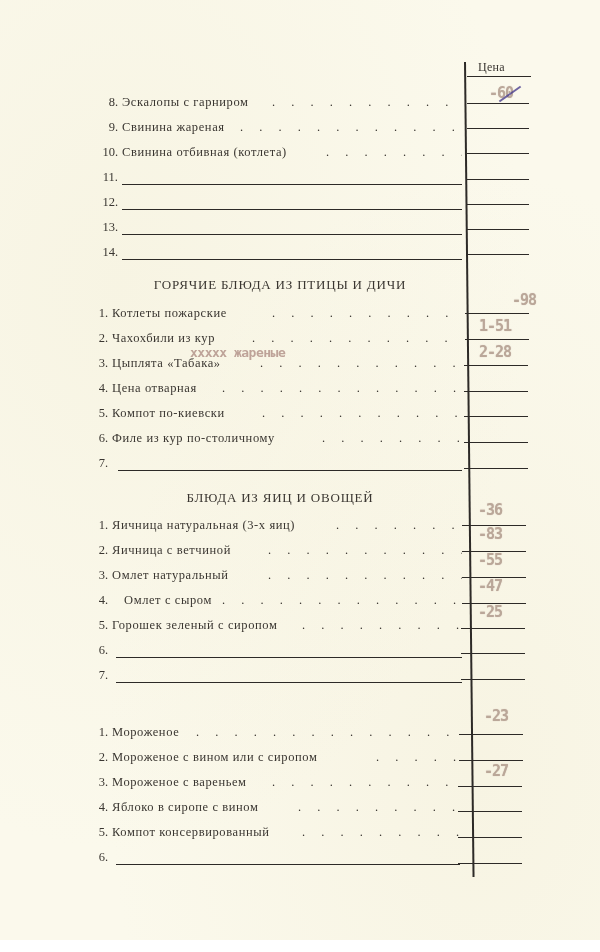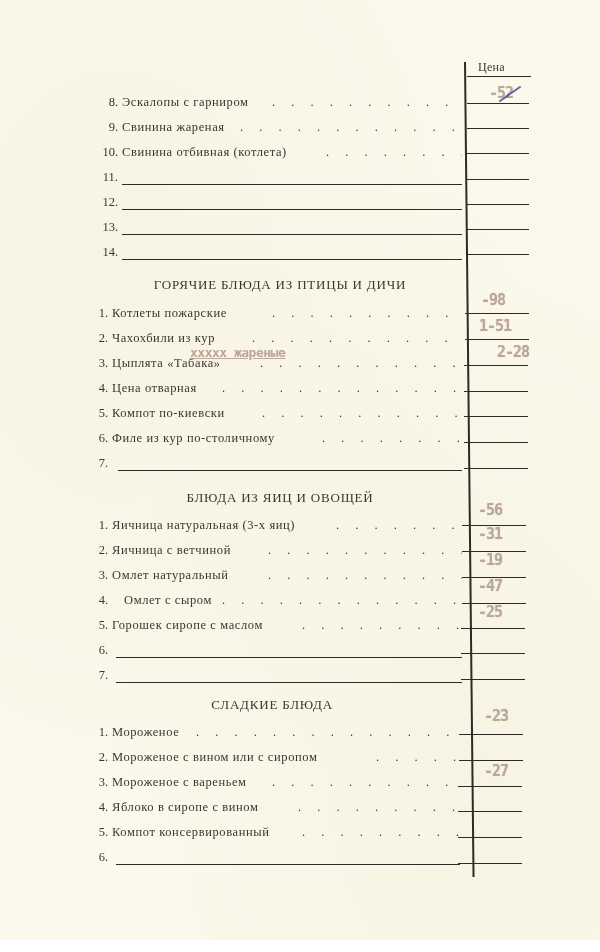--- a/index.html
+++ b/index.html
@@ -62,21 +62,20 @@
     text-shadow: 0 0 1px rgba(150,120,110,0.5);
   }
   .section-title {
     position: absolute; font-size: 13px; letter-spacing: 0.8px;
     text-align: center; width: 300px;
   }
   .note-stamp {
     position: absolute; font-family: "DejaVu Sans Mono", monospace;
     font-weight: bold; font-size: 13px; color: #b08f86; opacity: 0.8;
     letter-spacing: -0.5px;
-    text-decoration: underline;
   }
   .strike-pen {
     position: absolute; width: 26px; height: 2px; background: #4a3d8f;
     transform: rotate(-35deg); opacity: 0.8;
   }
 </style>
 </head>
 <body>
 
 <div class="page">
@@ -118,21 +117,21 @@
   </div>
 
   <div class="price-line" style="left:467px;top:103px;width:62px"></div>
   <div class="price-line" style="left:467px;top:128px;width:62px"></div>
   <div class="price-line" style="left:467px;top:153px;width:62px"></div>
   <div class="price-line" style="left:467px;top:179px;width:62px"></div>
   <div class="price-line" style="left:467px;top:204px;width:62px"></div>
   <div class="price-line" style="left:467px;top:229px;width:62px"></div>
   <div class="price-line" style="left:467px;top:254px;width:62px"></div>
 
-  <span class="price-stamp" style="left:489px;top:84px">-52</span>
+  <span class="price-stamp" style="left:489px;top:84px">-60</span>
   <div class="strike-pen" style="left:497px;top:93px"></div>
 
   <div class="section-title" style="left:130px;top:277px">ГОРЯЧИЕ БЛЮДА ИЗ ПТИЦЫ И ДИЧИ</div>
 
   <div class="row" style="top:302px">
     <span class="num" style="left:80px">1.</span>
     <span class="label" style="left:112px">Котлеты пожарские</span>
     <span class="dots" style="left:272px;width:190px">. . . . . . . . . . . . . . . . . . . . . . . . . . . . . . . . . . . .</span>
   </div>
   <div class="row" style="top:327px">
@@ -167,23 +166,23 @@
   </div>
 
   <div class="price-line" style="left:465px;top:313px;width:64px"></div>
   <div class="price-line" style="left:465px;top:339px;width:64px"></div>
   <div class="price-line" style="left:464px;top:365px;width:64px"></div>
   <div class="price-line" style="left:464px;top:391px;width:64px"></div>
   <div class="price-line" style="left:464px;top:416px;width:64px"></div>
   <div class="price-line" style="left:464px;top:442px;width:64px"></div>
   <div class="price-line" style="left:464px;top:468px;width:64px"></div>
 
-  <span class="price-stamp" style="left:481px;top:291px">-98</span>
+  <span class="price-stamp" style="left:512px;top:291px">-98</span>
   <span class="price-stamp" style="left:479px;top:317px">1-51</span>
-  <span class="price-stamp" style="left:497px;top:343px">2-28</span>
+  <span class="price-stamp" style="left:479px;top:343px">2-28</span>
 
   <div class="section-title" style="left:130px;top:490px">БЛЮДА ИЗ ЯИЦ И ОВОЩЕЙ</div>
 
   <div class="row" style="top:514px">
     <span class="num" style="left:80px">1.</span>
     <span class="label" style="left:112px">Яичница натуральная (3-х яиц)</span>
     <span class="dots" style="left:336px;width:126px">. . . . . . . . . . . . . . . . . . . . . . . . . . . . . . . . . . . .</span>
   </div>
   <div class="row" style="top:539px">
     <span class="num" style="left:80px">2.</span>
@@ -195,47 +194,46 @@
     <span class="label" style="left:112px">Омлет натуральный</span>
     <span class="dots" style="left:268px;width:194px">. . . . . . . . . . . . . . . . . . . . . . . . . . . . . . . . . . . .</span>
   </div>
   <div class="row" style="top:589px">
     <span class="num" style="left:80px">4.</span>
     <span class="label" style="left:124px">Омлет с сыром</span>
     <span class="dots" style="left:222px;width:240px">. . . . . . . . . . . . . . . . . . . . . . . . . . . . . . . . . . . .</span>
   </div>
   <div class="row" style="top:614px">
     <span class="num" style="left:80px">5.</span>
-    <span class="label" style="left:112px">Горошек сиропе с маслом</span>
+    <span class="label" style="left:112px">Горошек зеленый с сиропом</span>
     <span class="dots" style="left:302px;width:160px">. . . . . . . . . . . . . . . . . . . . . . . . . . . . . . . . . . . .</span>
   </div>
   <div class="row" style="top:639px">
     <span class="num" style="left:80px">6.</span>
     <div class="blank-line" style="left:116px;width:346px"></div>
   </div>
   <div class="row" style="top:664px">
     <span class="num" style="left:80px">7.</span>
     <div class="blank-line" style="left:116px;width:346px"></div>
   </div>
 
   <div class="price-line" style="left:462px;top:525px;width:64px"></div>
   <div class="price-line" style="left:462px;top:551px;width:64px"></div>
   <div class="price-line" style="left:462px;top:577px;width:64px"></div>
   <div class="price-line" style="left:462px;top:603px;width:64px"></div>
   <div class="price-line" style="left:461px;top:628px;width:64px"></div>
   <div class="price-line" style="left:461px;top:653px;width:64px"></div>
   <div class="price-line" style="left:461px;top:679px;width:64px"></div>
 
-  <span class="price-stamp" style="left:478px;top:501px">-56</span>
-  <span class="price-stamp" style="left:478px;top:525px">-31</span>
-  <span class="price-stamp" style="left:478px;top:551px">-19</span>
+  <span class="price-stamp" style="left:478px;top:501px">-36</span>
+  <span class="price-stamp" style="left:478px;top:525px">-83</span>
+  <span class="price-stamp" style="left:478px;top:551px">-55</span>
   <span class="price-stamp" style="left:478px;top:577px">-47</span>
   <span class="price-stamp" style="left:478px;top:603px">-25</span>
 
-  <div class="section-title" style="left:122px;top:697px">СЛАДКИЕ БЛЮДА</div>
 
   <div class="row" style="top:721px">
     <span class="num" style="left:80px">1.</span>
     <span class="label" style="left:112px">Мороженое</span>
     <span class="dots" style="left:196px;width:264px">. . . . . . . . . . . . . . . . . . . . . . . . . . . . . . . . . . . .</span>
   </div>
   <div class="row" style="top:746px">
     <span class="num" style="left:80px">2.</span>
     <span class="label" style="left:112px">Мороженое с вином или с сиропом</span>
     <span class="dots" style="left:376px;width:84px">. . . . . . . . . . . . . . . . . . . . . . . . . . . . . . . . . . . .</span>

